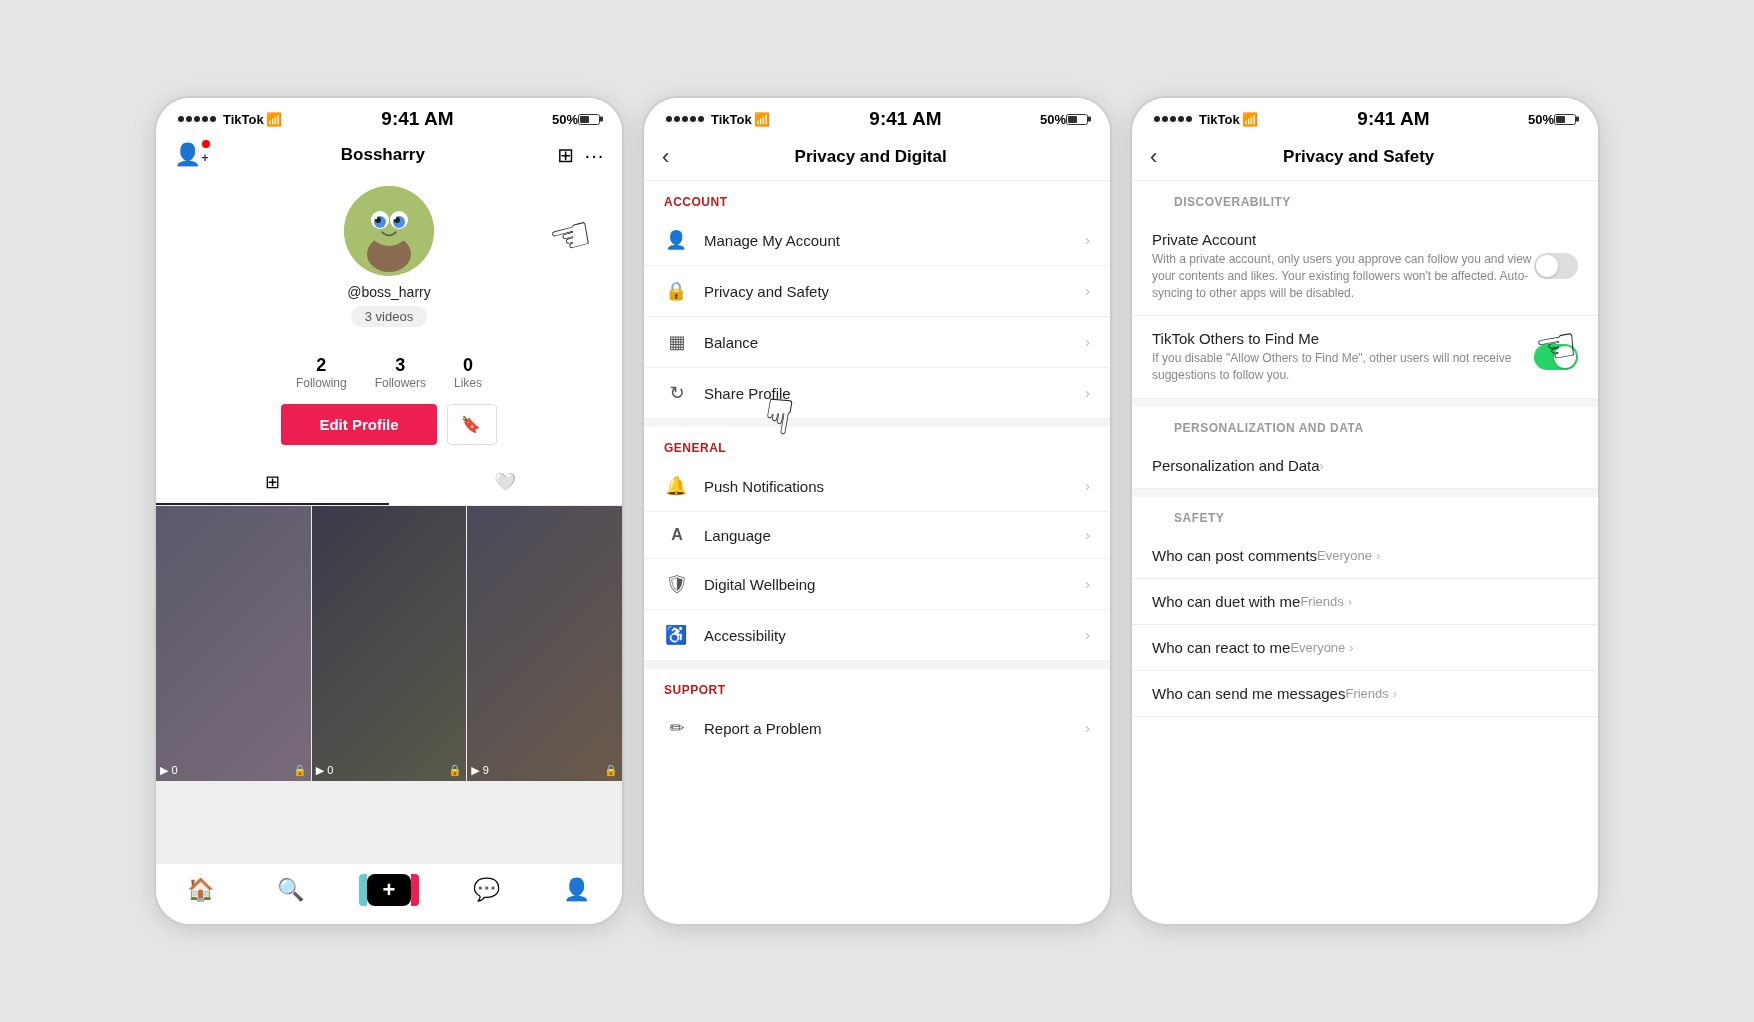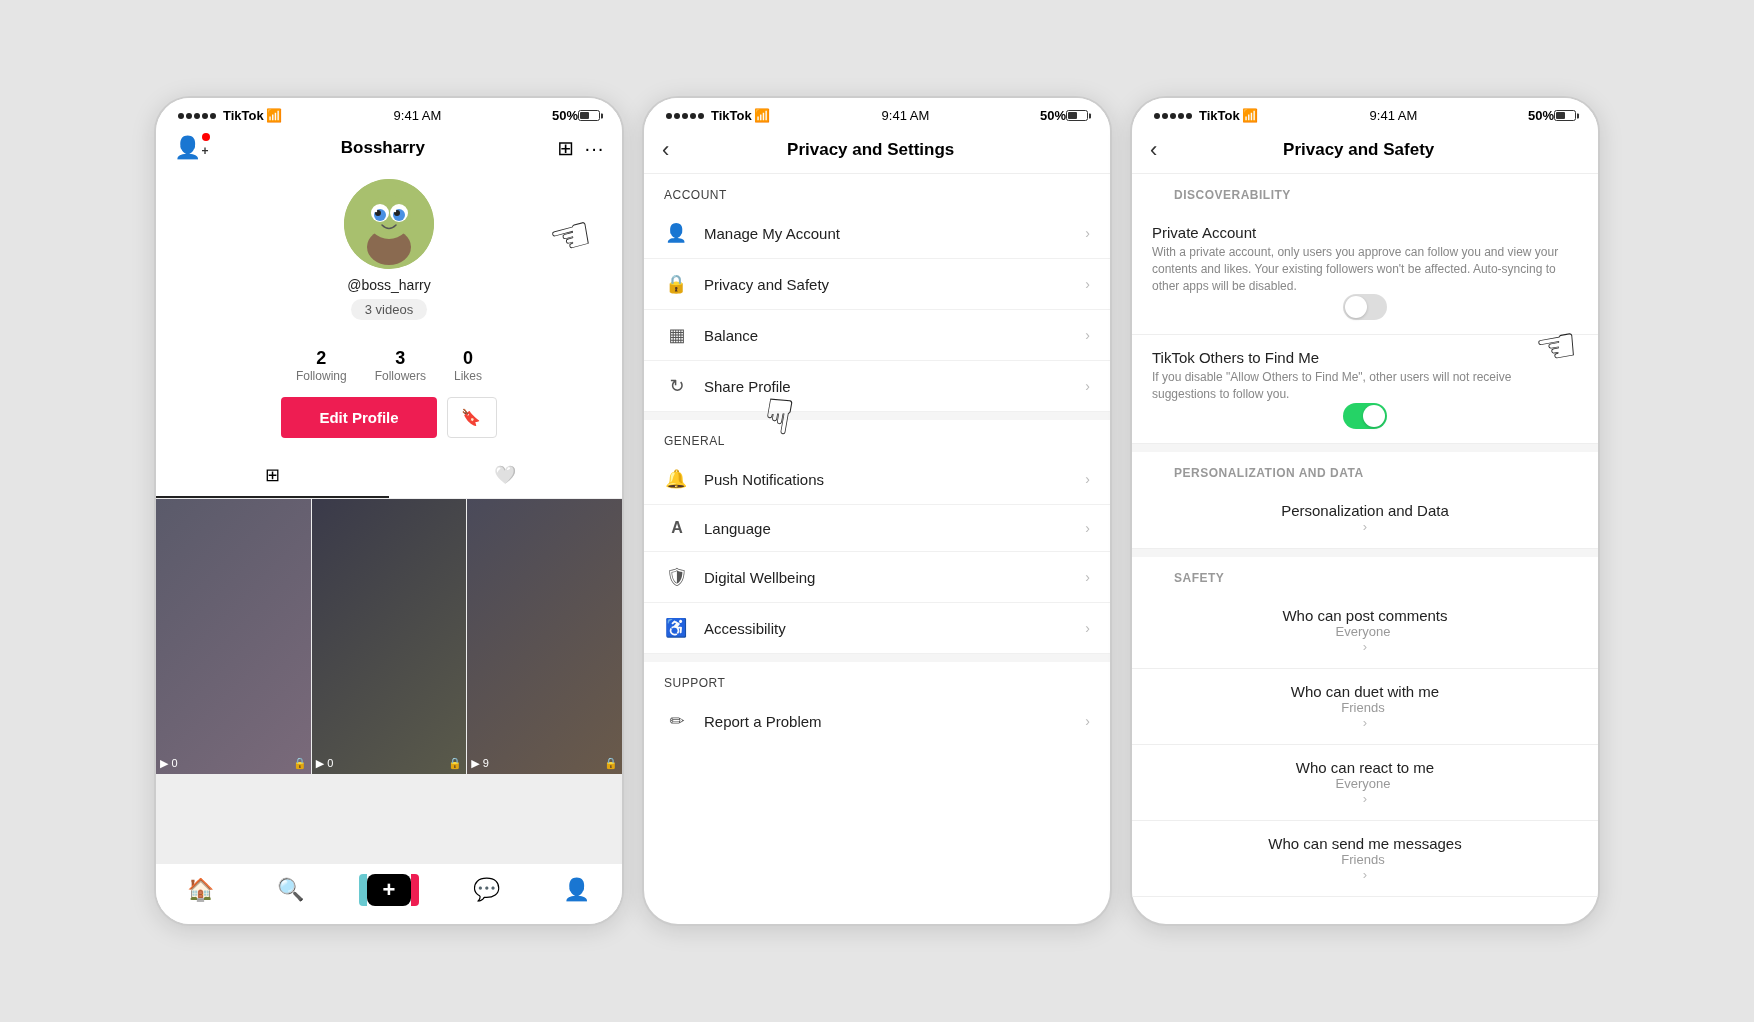--- a/index.html
+++ b/index.html
@@ -35,21 +35,21 @@
       padding: 10px 22px 4px 22px;
       font-size: 13px;
       font-weight: 600;
       background: #fff;
       flex-shrink: 0;
     }
     .status-bar .left { display: flex; align-items: center; gap: 3px; }
     .status-bar .dots { display: flex; gap: 2px; }
     .status-bar .dot { width: 6px; height: 6px; border-radius: 50%; background: #222; }
     .status-bar .carrier { font-size: 13px; font-weight: 600; margin-left: 4px; }
-    .status-bar .center { font-size: 13px; font-weight: 400; }
+    .status-bar .center { font-size: 19px; font-weight: 700; }
     .status-bar .right { display: flex; align-items: center; font-size: 13px; font-weight: 600; }
     .battery { width: 22px; height: 11px; border: 1.5px solid #333; border-radius: 2.5px; position: relative; display: inline-flex; align-items: center; padding: 1px; }
     .battery::after { content: ''; position: absolute; right: -4px; top: 50%; transform: translateY(-50%); width: 2.5px; height: 5px; background: #333; border-radius: 0 1px 1px 0; }
     .battery-fill { background: #333; height: 100%; width: 50%; border-radius: 1px; }
 
     
     .profile-header {
       display: flex;
       align-items: center;
       justify-content: space-between;
@@ -124,21 +124,21 @@
     }
 
     
     .settings-header {
       display: flex; align-items: center; padding: 10px 18px;
       border-bottom: 1px solid #eee; background: #fff;
     }
     .back-btn { font-size: 22px; color: #333; cursor: pointer; margin-right: 10px; }
     .settings-title { flex: 1; text-align: center; font-size: 17px; font-weight: 700; }
     .settings-spacer { width: 30px; }
-    .section-label { padding: 14px 20px 6px 20px; font-size: 12px; font-weight: 400; color: #404040; letter-spacing: 0.5px; text-transform: uppercase; }
+    .section-label { padding: 14px 20px 6px 20px; font-size: 12px; font-weight: 700; color: #b91c1c; letter-spacing: 0.5px; text-transform: uppercase; }
     .settings-item {
       display: flex; align-items: center; padding: 14px 20px;
       border-bottom: 1px solid #f0f0f0; cursor: pointer; background: #fff;
     }
     .settings-item:last-child { border-bottom: none; }
     .settings-item-icon { width: 26px; margin-right: 14px; font-size: 18px; color: #555; text-align: center; }
     .settings-item-text { flex: 1; font-size: 15px; color: #222; }
     .settings-chevron { color: #bbb; font-size: 14px; }
 
     .settings-separator { height: 8px; background: #f5f5f5; }
@@ -146,21 +146,20 @@
     
     .privacy-header {
       display: flex; align-items: center; padding: 10px 18px;
       border-bottom: 1px solid #eee; background: #fff;
     }
     .privacy-section-title { font-size: 12px; font-weight: 600; color: #999; letter-spacing: 0.5px; text-transform: uppercase; padding: 14px 20px 8px 20px; margin-left: 22px; }
     .privacy-item {
       display: flex; align-items: center; padding: 14px 20px;
       border-bottom: 1px solid #eee; background: #fff;
       cursor: pointer;
-      flex-direction: column;
     }
     .privacy-item-text { flex: 1; }
     .privacy-item-label { font-size: 15px; color: #222; font-weight: 500; }
     .privacy-item-sub { font-size: 12px; color: #888; margin-top: 3px; line-height: 1.4; }
     .toggle {
       width: 44px; height: 26px; border-radius: 13px; background: #ddd;
       position: relative; cursor: pointer; flex-shrink: 0; transition: background 0.2s;
     }
     .toggle.on { background: #25d366; }
     .toggle-knob {
@@ -327,21 +326,21 @@
     <div class="right">
       <span>50%</span>
       <div class="battery">
           <div class="battery-fill"></div>
         </div>
     </div>
   </div>
 
   <div class="settings-header">
     <span class="back-btn">‹</span>
-    <div class="settings-title">Privacy and Settings</div>
+    <div class="settings-title">Privacy and Digital</div>
     <div class="settings-spacer"></div>
   </div>
 
   <div class="screen2-content">
 
     <div class="section-label">ACCOUNT</div>
     <div class="settings-item">
       <div class="settings-item-icon">👤</div>
       <div class="settings-item-text">Manage My Account</div>
       <span class="settings-chevron">›</span>

